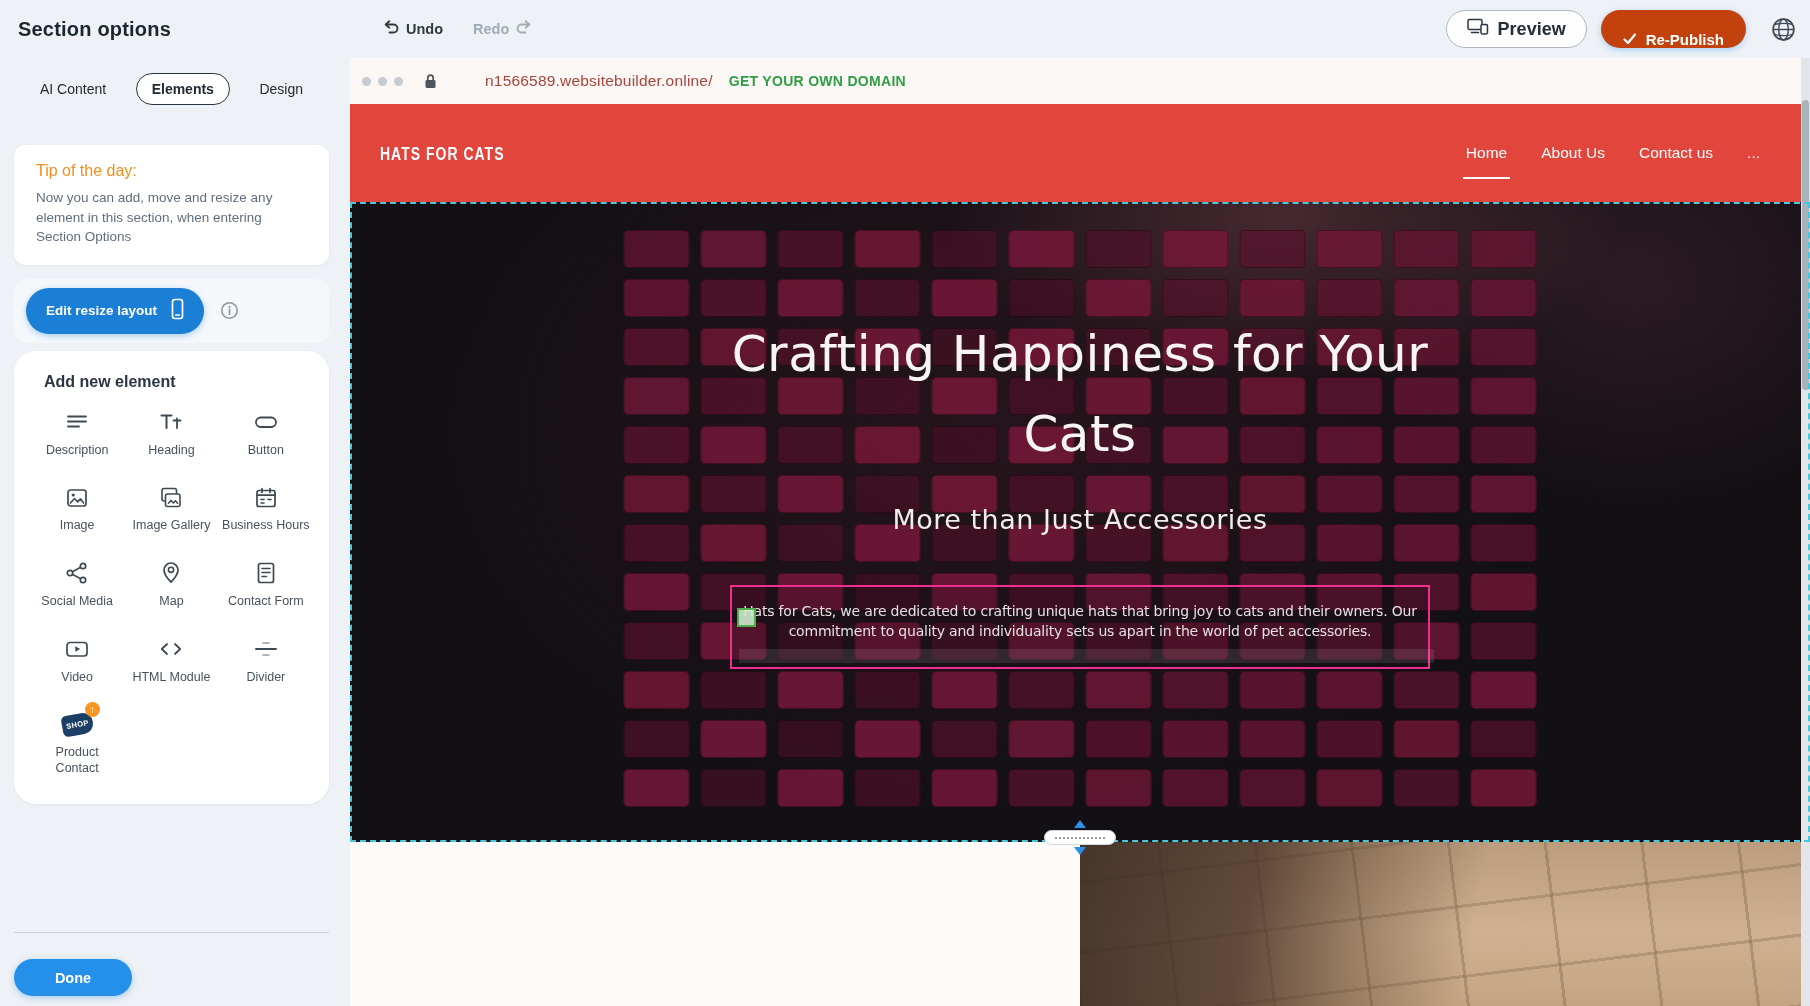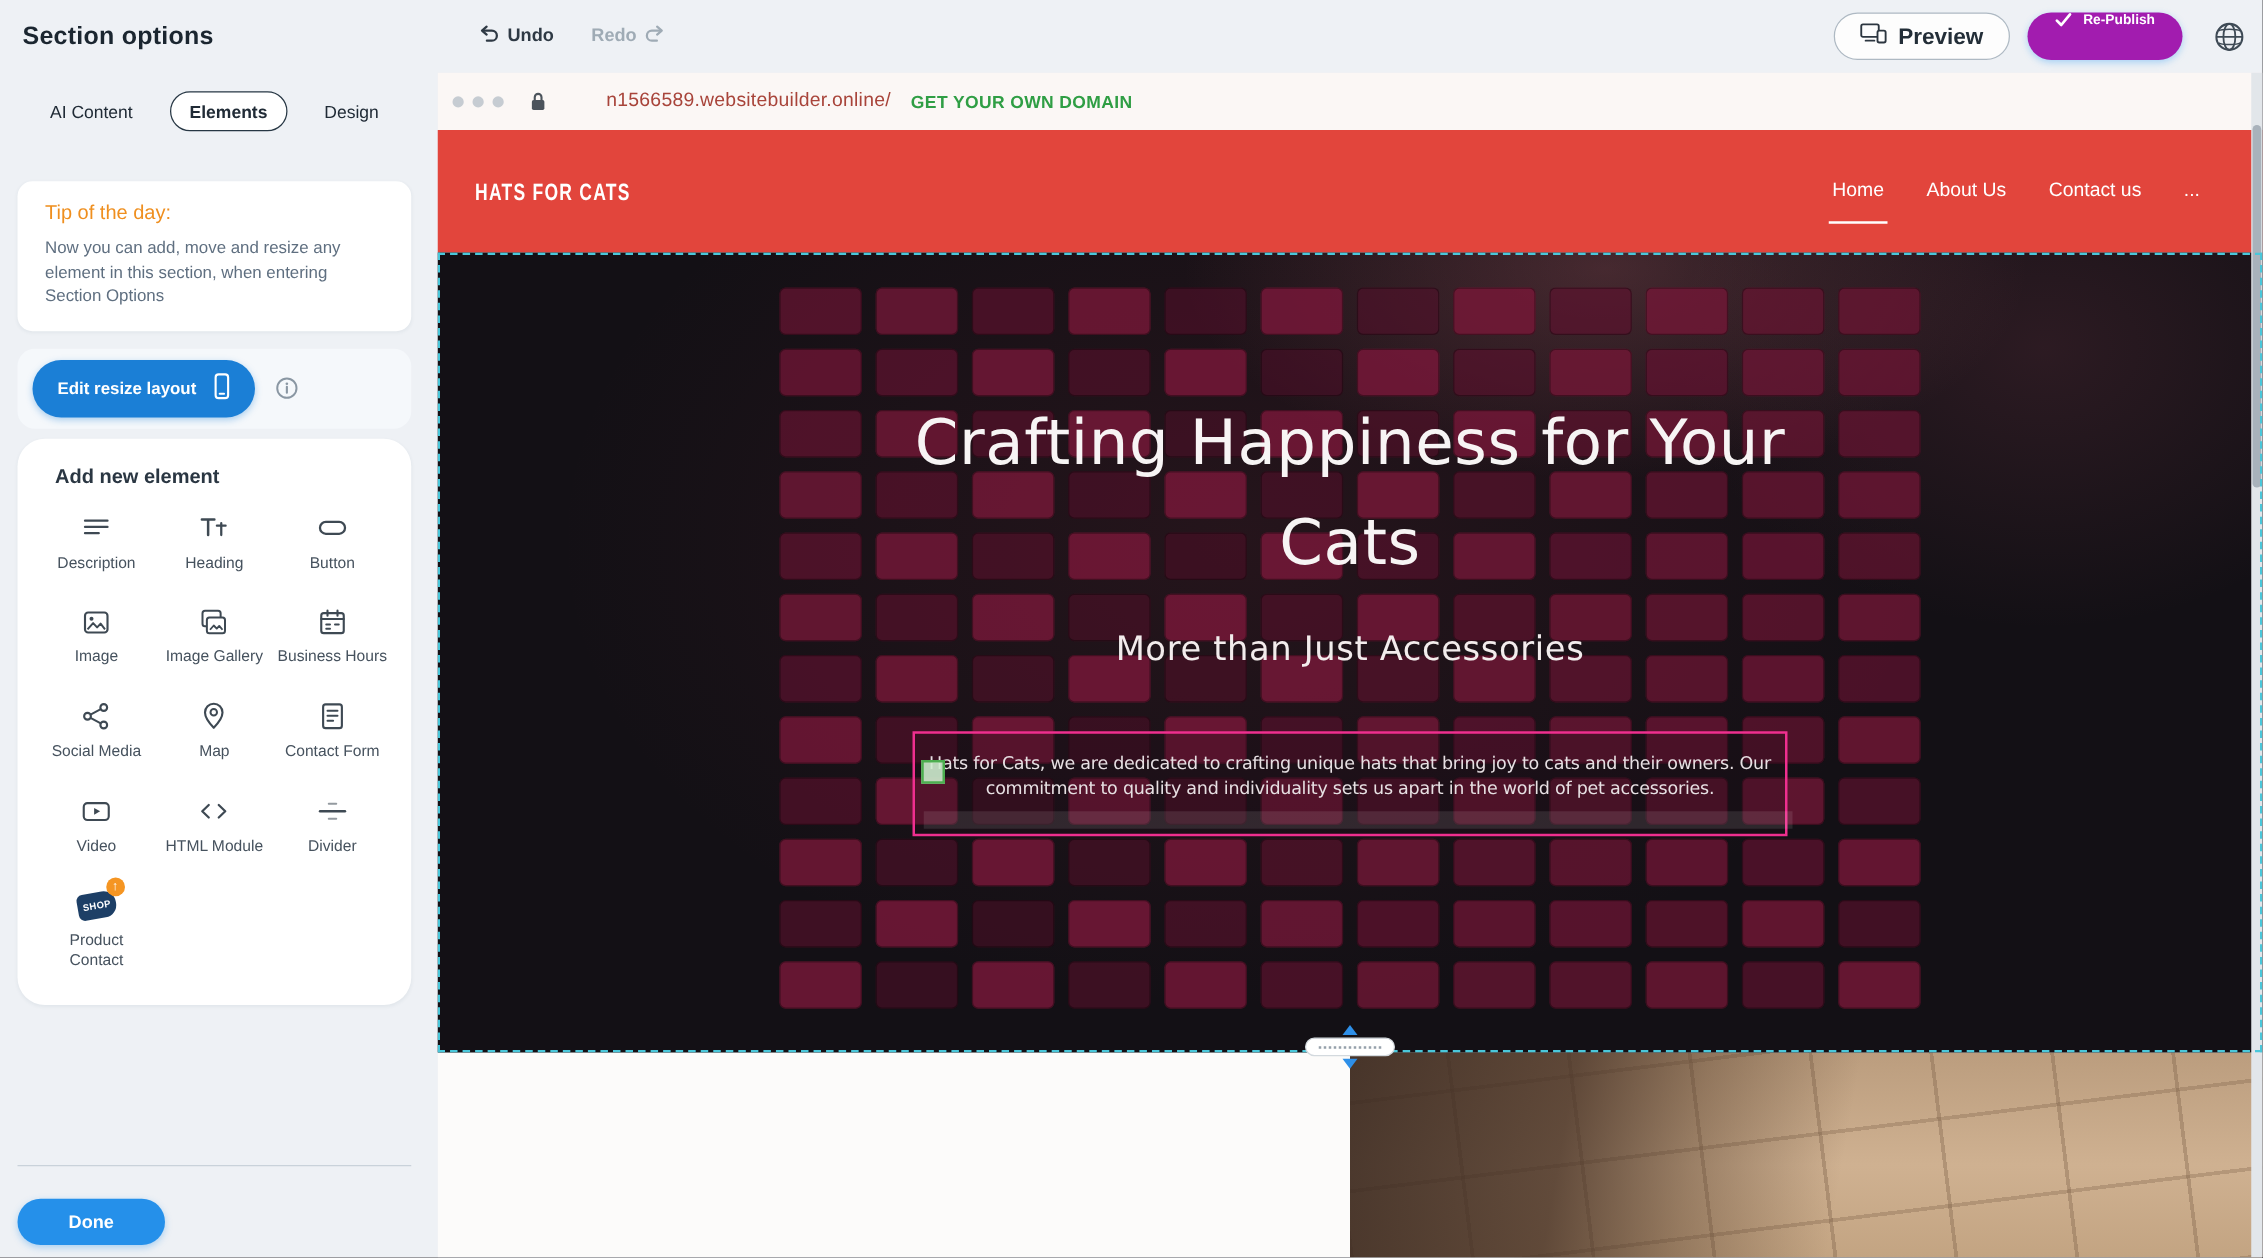--- a/index.html
+++ b/index.html
@@ -9,22 +9,22 @@
   
   .topbar { position:relative; height:58px; display:flex; align-items:center; background:#eef1f5; }
   .topbar-title { padding-left:18px; font-size:20px; font-weight:700; color:#1b2630; letter-spacing:.2px; }
   .undo-redo { position:absolute; left:382px; top:0; height:58px; display:flex; align-items:center; gap:30px; }
   .ur-btn { display:flex; align-items:center; gap:7px; background:none; border:none; font-family:inherit;
             font-size:14.5px; font-weight:600; color:#2e3944; cursor:pointer; }
   .ur-btn.disabled { color:#9fabb5; cursor:default; }
   .topbar-right { margin-left:auto; display:flex; align-items:center; gap:14px; padding-right:12px; }
   .preview-btn { display:flex; align-items:center; gap:9px; height:38px; padding:0 20px; border-radius:19px;
                  background:#fdfdfd; border:1px solid #aeb9c3; font-family:inherit; font-size:18px; font-weight:600; color:#232e38; cursor:pointer; }
-  .republish-btn { display:flex; align-items:flex-start; gap:9px; height:38px; padding:0 22px; border-radius:19px;
-                   background:#a21caf; border:none; font-family:inherit; font-size:11px; font-weight:600; color:#fff; cursor:pointer;
+  .republish-btn { display:flex; align-items:flex-end; gap:9px; height:38px; padding:0 22px; border-radius:19px;
+                   background:#c2410c; border:none; font-family:inherit; font-size:15px; font-weight:600; color:#fff; cursor:pointer;
                    box-shadow:0 2px 6px rgba(33,150,243,.35); }
   .globe-btn { width:30px; height:30px; margin-left:8px; background:none; border:none; cursor:pointer; display:flex; align-items:center; justify-content:center; }
 
   
   .main-row { display:flex; height:948px; }
 
   
   .sidebar { width:350px; min-width:350px; padding:0 21px 0 14px; display:flex; flex-direction:column; background:#eef1f5; }
   .tabs { margin-top:15px; display:flex; align-items:center; gap:6px; padding:0 10px; justify-content:space-between; }
   .tab { background:none; border:1px solid transparent; border-radius:17px; padding:7px 15px; font-family:inherit;

